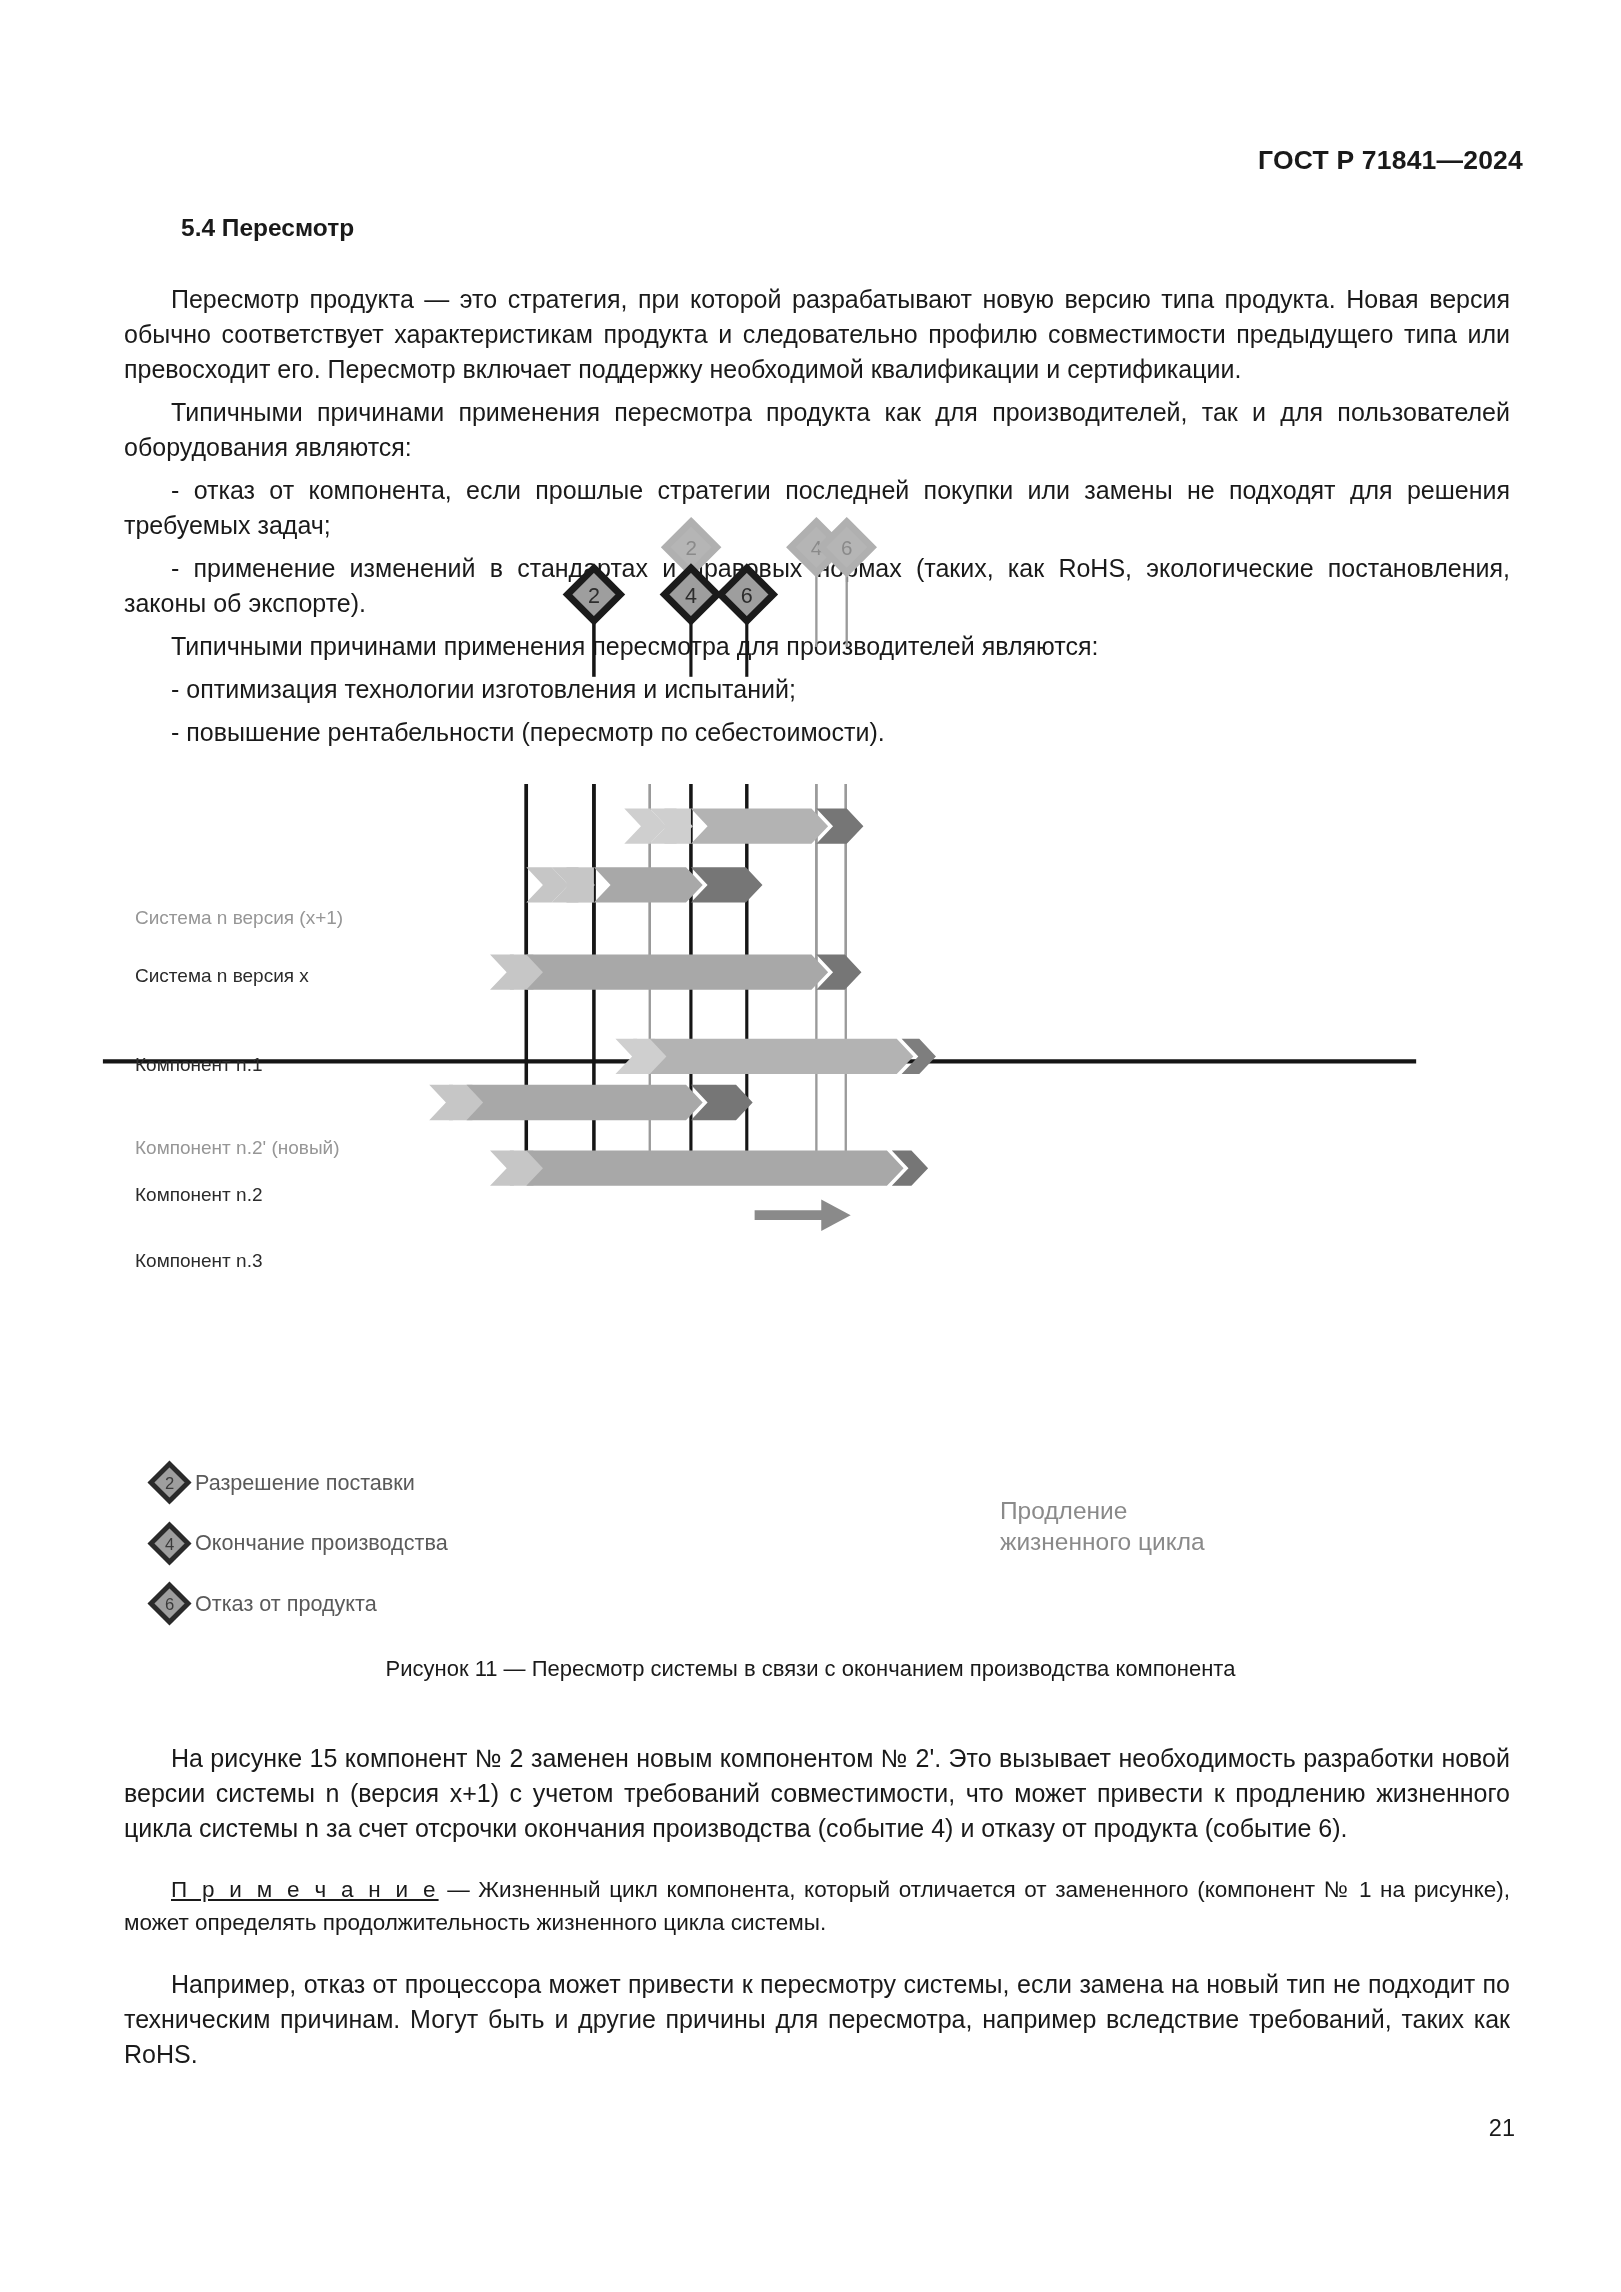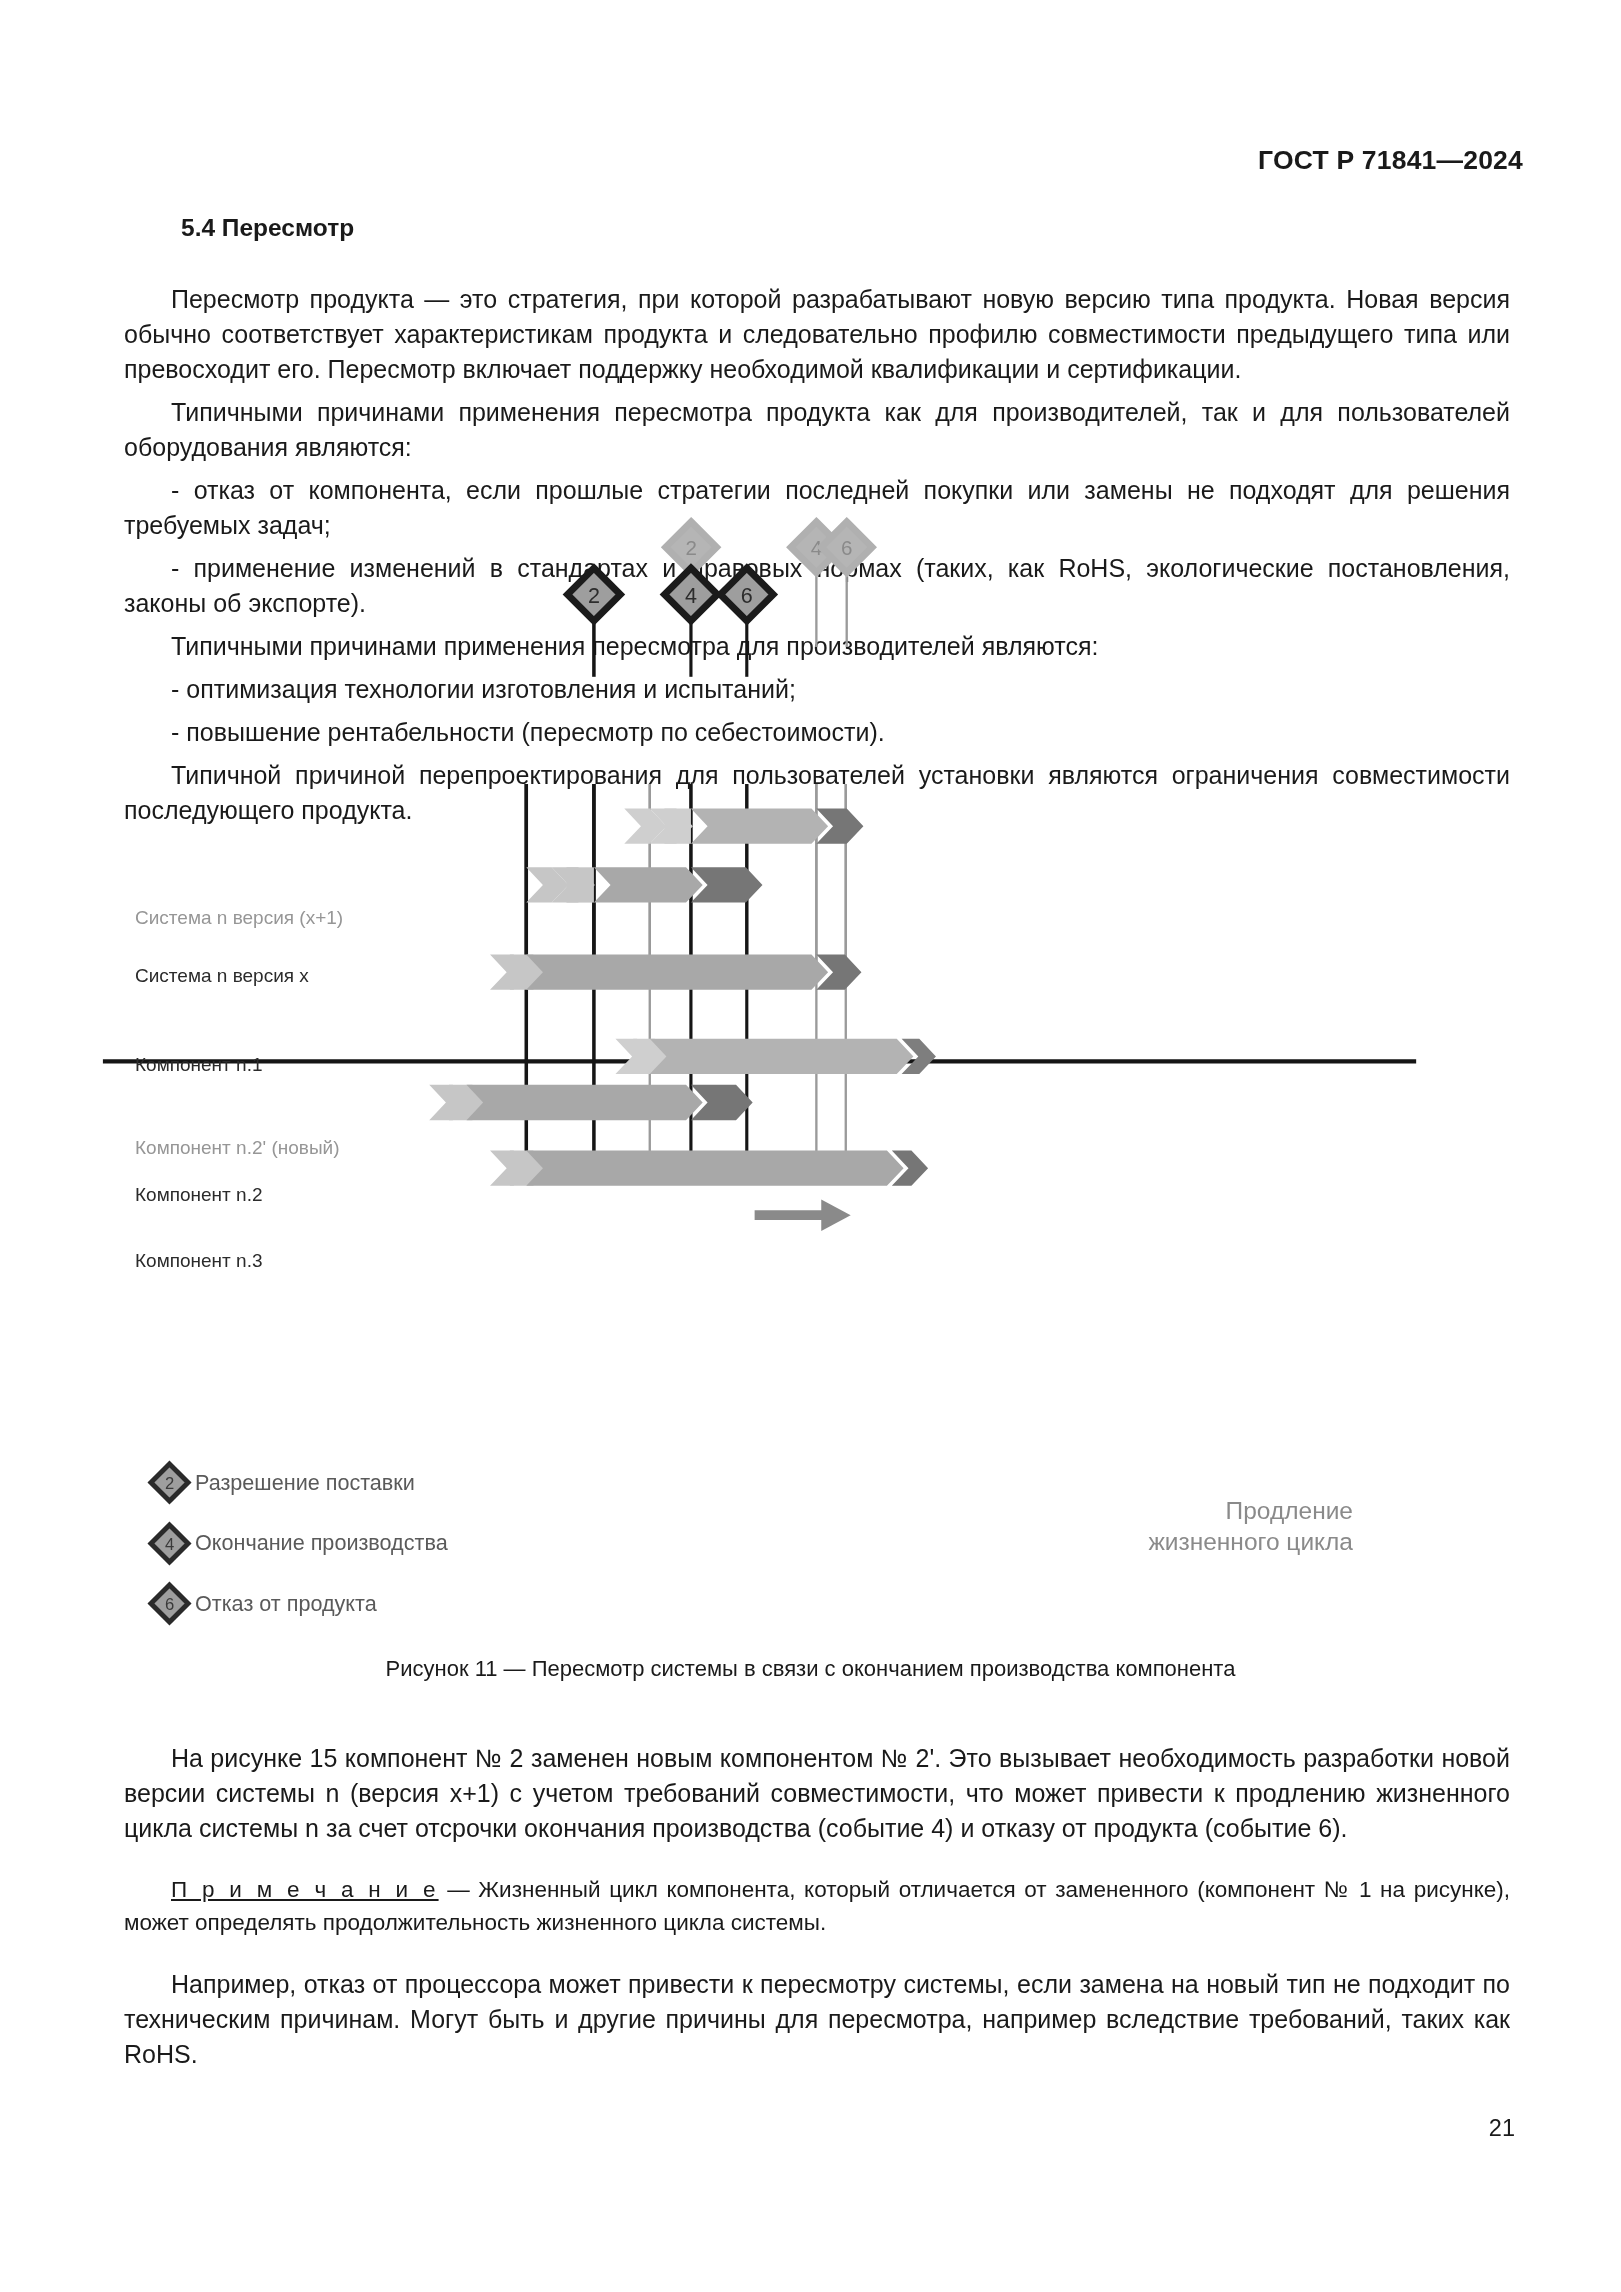--- a/index.html
+++ b/index.html
@@ -91,21 +91,21 @@
     font-size: 21.6px;
     color: #5a5a5a;
     margin-left: 3px;
     white-space: nowrap;
   }
 
   .annot {
     position: absolute;
     font-size: 24.5px;
     color: #8a8a8a;
-    text-align: right;
+    text-align: left;
     line-height: 31px;
     white-space: nowrap;
   }
 
   .page-num {
     position: absolute;
     right: 106px;
     top: 2115px;
     font-size: 23.5px;
   }
@@ -120,21 +120,20 @@
 </div>
 
 <div class="col" style="top:274px;">
   <p class="body ind">Пересмотр продукта — это стратегия, при которой разрабатывают новую версию типа продукта. Новая версия обычно соответствует характеристикам продукта и следовательно профилю совместимости предыдущего типа или превосходит его. Пересмотр включает поддержку необходимой квалификации и сертификации.</p>
   <p class="body ind">Типичными причинами применения пересмотра продукта как для производителей, так и для пользователей оборудования являются:</p>
   <p class="body dash">- отказ от компонента, если прошлые стратегии последней покупки или замены не подходят для решения требуемых задач;</p>
   <p class="body dash">- применение изменений в стандартах и правовых нормах (таких, как RoHS, экологические постановления, законы об экспорте).</p>
   <p class="body ind">Типичными причинами применения пересмотра для производителей являются:</p>
   <p class="body dash">-  оптимизация технологии изготовления и испытаний;</p>
   <p class="body dash">-  повышение рентабельности (пересмотр по себестоимости).</p>
-  <p class="body ind">Типичной причиной перепроектирования для пользователей установки являются ограничения совместимости последующего продукта.</p>
 </div>
 
 <div class="figure">
 
   <svg class="fig-canvas" viewBox="0 0 1654 880">
     <defs>
       
     </defs>
 
     <g>

